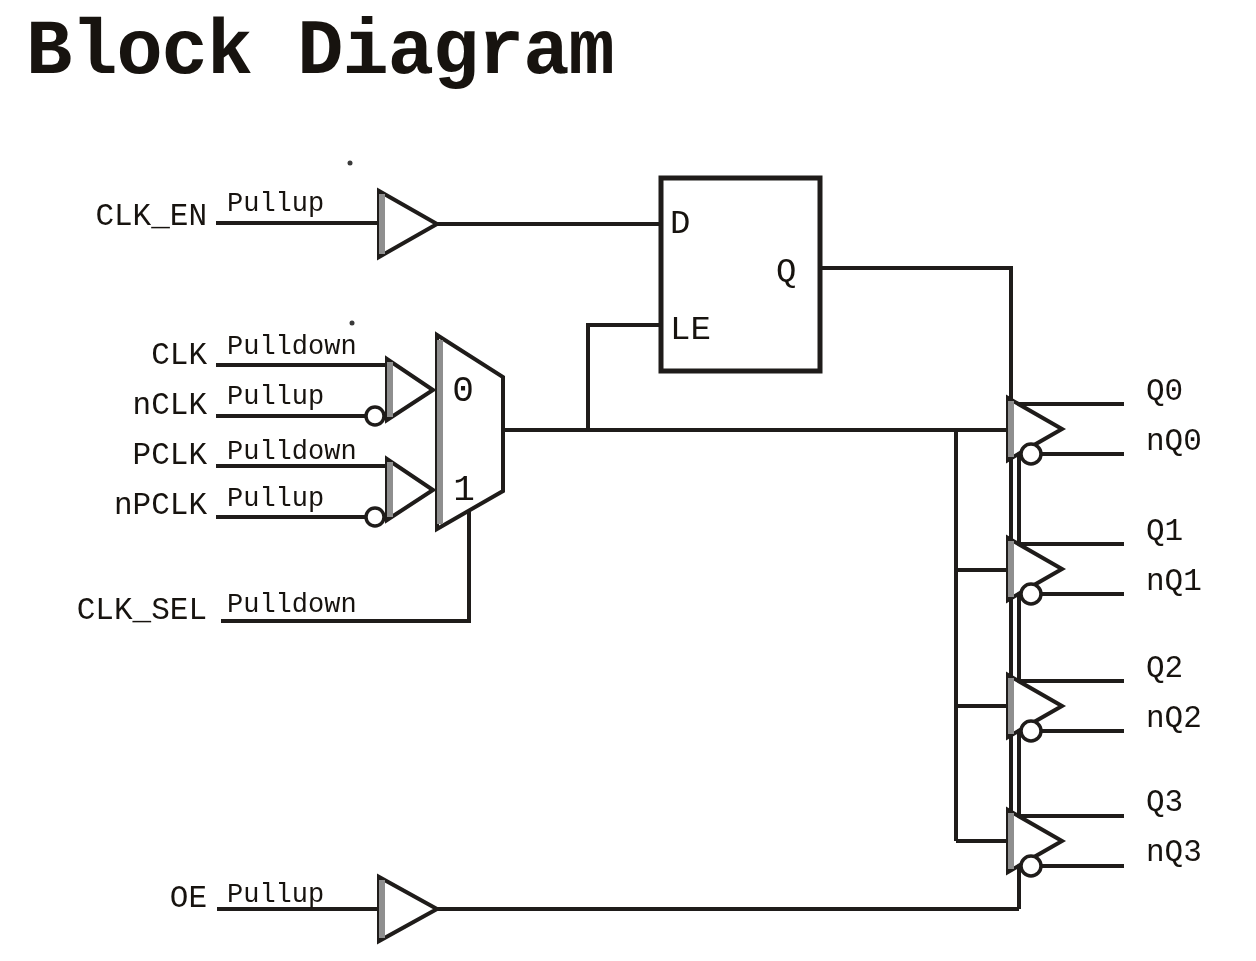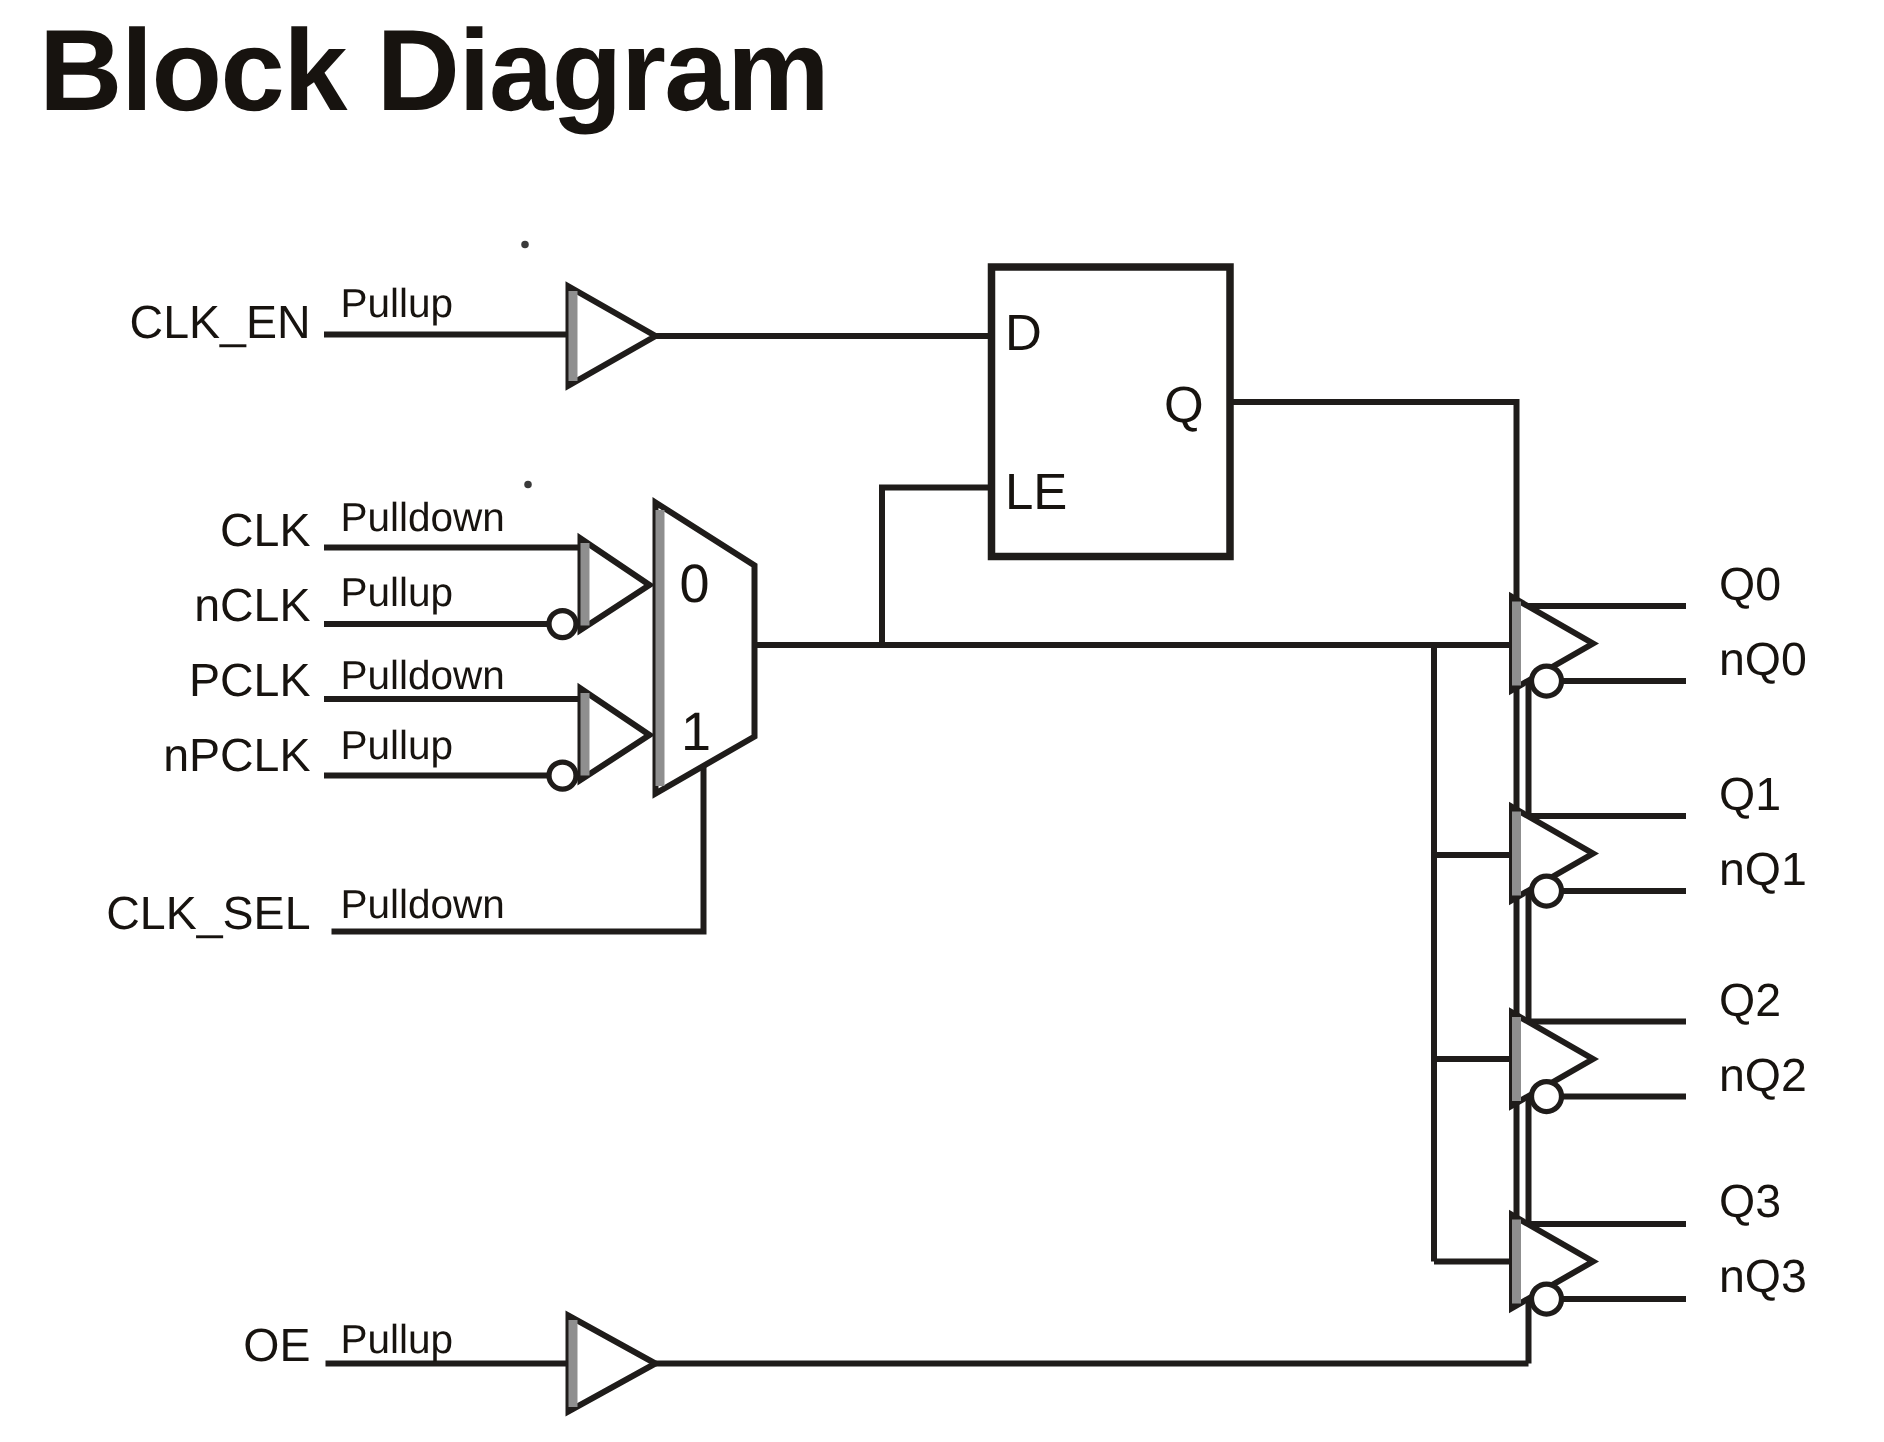--- a/index.html
+++ b/index.html
@@ -2,21 +2,21 @@
 <html style="--wire: #1f1c1a; --shape_edge: #8f8f8f; --text: #17130f; --background: #ffffff;"><head>
 <meta charset="utf-8">
 <style>
   :root{
     --wire:#1f1c1a; --shape_edge:#8f8f8f; --text:#17130f; --background:#ffffff;
   }
   html,body{margin:0;padding:0;background:#fff;}
   .page{
     position:relative; width:1256px; height:961px;
     background:var(--background);
-    font-family:Liberation Sans, sans-serif;
+    font-family:Liberation Mono, monospace;
     overflow:hidden;
   }
   svg{display:block;}
   .wire{stroke:var(--wire); stroke-width:4; fill:none;}
   .shape{stroke:var(--wire); stroke-width:4; fill:#ffffff;}
   .latchbox{stroke:var(--wire); stroke-width:5; fill:#ffffff;}
   .graybar{stroke:var(--shape_edge); stroke-width:6; fill:none;}
   .bubble{stroke:var(--wire); stroke-width:3.5; fill:#ffffff;}
   .speck{fill:#3a3a3a;}
   text{fill:var(--text);}

